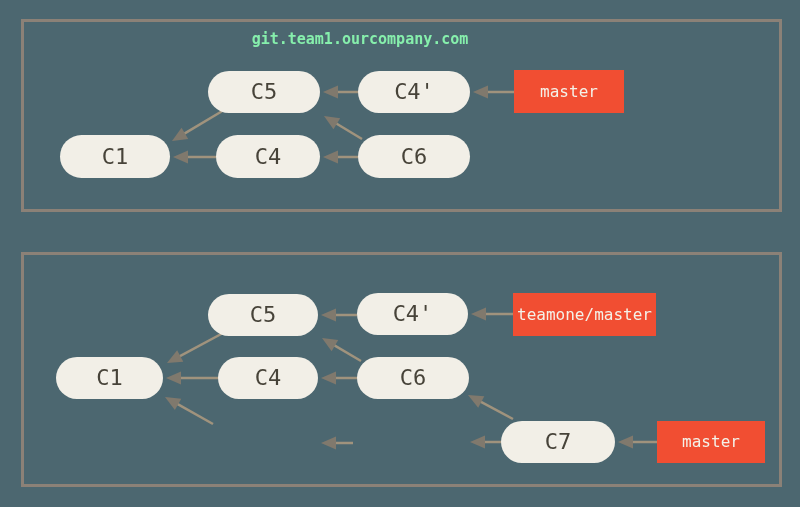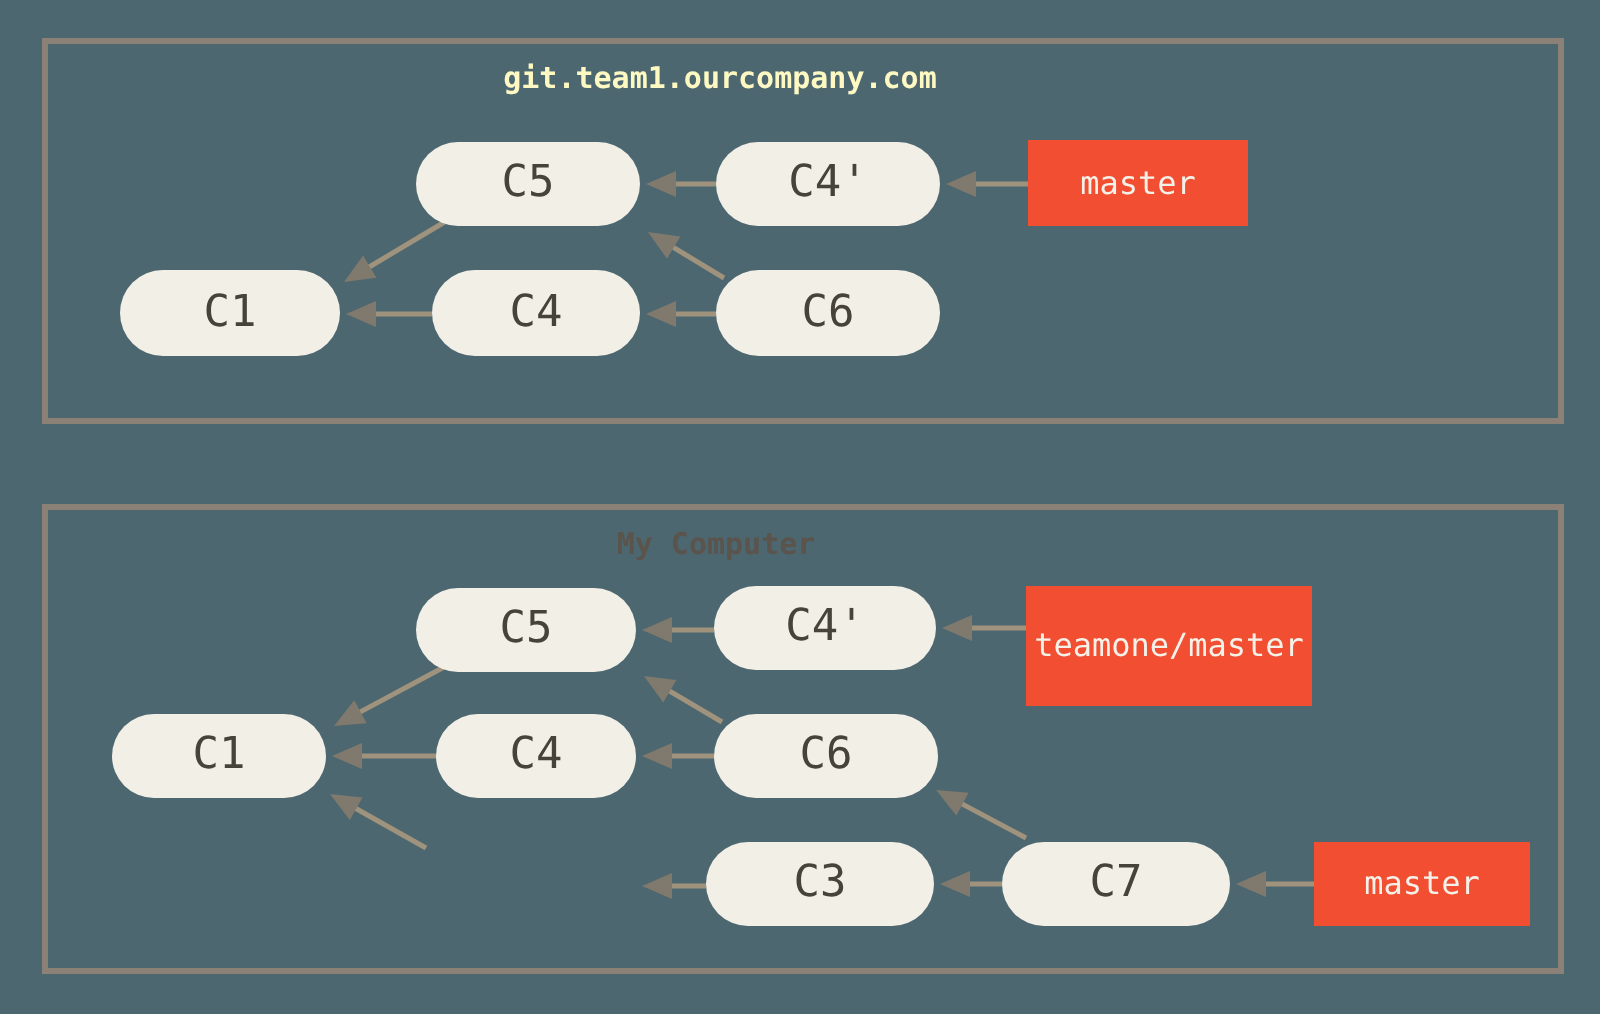--- a/index.html
+++ b/index.html
@@ -120,30 +120,28 @@
       </g>
       <g>
         <line x1="513" y1="419" x2="477.7058823529412" y2="400.1764705882353" stroke="#a0937d" stroke-width="2.5"></line>
         <polygon points="468,395 484.29411764705884,396.3235294117647 478.1764705882353,407.79411764705884" fill="#80796d"></polygon>
       </g>
       <g>
         <line x1="657" y1="442" x2="629" y2="442" stroke="#a0937d" stroke-width="2.5"></line>
         <polygon points="618,442 633,435.5 633,448.5" fill="#80796d"></polygon>
       </g>
     </svg>
-    <div class="frame-title" style="left: 360px; top: 30px; color: #fef9c3;">git.team1.ourcompany.com</div>
+    <div class="frame-title" style="left: 360px; top: 30px; color: #86efac;">git.team1.ourcompany.com</div>
     <div class="commit" style="left: 208px; top: 71px; width: 112px; height: 42px; border-radius: 21px; background: rgb(242, 239, 231); color: rgb(71, 67, 57);">C5</div>
     <div class="commit" style="left: 358px; top: 71px; width: 112px; height: 42px; border-radius: 21px; background: rgb(242, 239, 231); color: rgb(71, 67, 57);">C4'</div>
     <div class="commit" style="left: 60px; top: 135px; width: 110px; height: 43px; border-radius: 21.5px; background: rgb(242, 239, 231); color: rgb(71, 67, 57);">C1</div>
     <div class="commit" style="left: 216px; top: 135px; width: 104px; height: 43px; border-radius: 21.5px; background: rgb(242, 239, 231); color: rgb(71, 67, 57);">C4</div>
     <div class="commit" style="left: 358px; top: 135px; width: 112px; height: 43px; border-radius: 21.5px; background: rgb(242, 239, 231); color: rgb(71, 67, 57);">C6</div>
     <div class="ref" style="left: 514px; top: 70px; width: 110px; height: 43px; background: rgb(241, 78, 50); color: rgb(244, 241, 232);">master</div>
-    <div class="frame-title" style="left: 358px; top: 263px; color: rgb(90, 84, 76);">My Computer</div>
     <div class="commit" style="left: 208px; top: 294px; width: 110px; height: 42px; border-radius: 21px; background: rgb(242, 239, 231); color: rgb(71, 67, 57);">C5</div>
     <div class="commit" style="left: 357px; top: 293px; width: 111px; height: 42px; border-radius: 21px; background: rgb(242, 239, 231); color: rgb(71, 67, 57);">C4'</div>
     <div class="commit" style="left: 56px; top: 357px; width: 107px; height: 42px; border-radius: 21px; background: rgb(242, 239, 231); color: rgb(71, 67, 57);">C1</div>
     <div class="commit" style="left: 218px; top: 357px; width: 100px; height: 42px; border-radius: 21px; background: rgb(242, 239, 231); color: rgb(71, 67, 57);">C4</div>
     <div class="commit" style="left: 357px; top: 357px; width: 112px; height: 42px; border-radius: 21px; background: rgb(242, 239, 231); color: rgb(71, 67, 57);">C6</div>
-    <div class="commit" style="left: 353px; top: 421px; width: 114px; height: 42px; border-radius: 21px; background: rgb(242, 239, 231); color: rgb(71, 67, 57);">C3</div>
     <div class="commit" style="left: 501px; top: 421px; width: 114px; height: 42px; border-radius: 21px; background: rgb(242, 239, 231); color: rgb(71, 67, 57);">C7</div>
-    <div class="ref" style="left: 513px; top: 293px; width: 143px; height: 60px; background: rgb(241, 78, 50); color: rgb(244, 241, 232);">teamone/master</div>
+    <div class="ref" style="left: 513px; top: 293px; width: 143px; height: 43px; background: rgb(241, 78, 50); color: rgb(244, 241, 232);">teamone/master</div>
     <div class="ref" style="left: 657px; top: 421px; width: 108px; height: 42px; background: rgb(241, 78, 50); color: rgb(244, 241, 232);">master</div>
   </div>
 
 </body></html>

